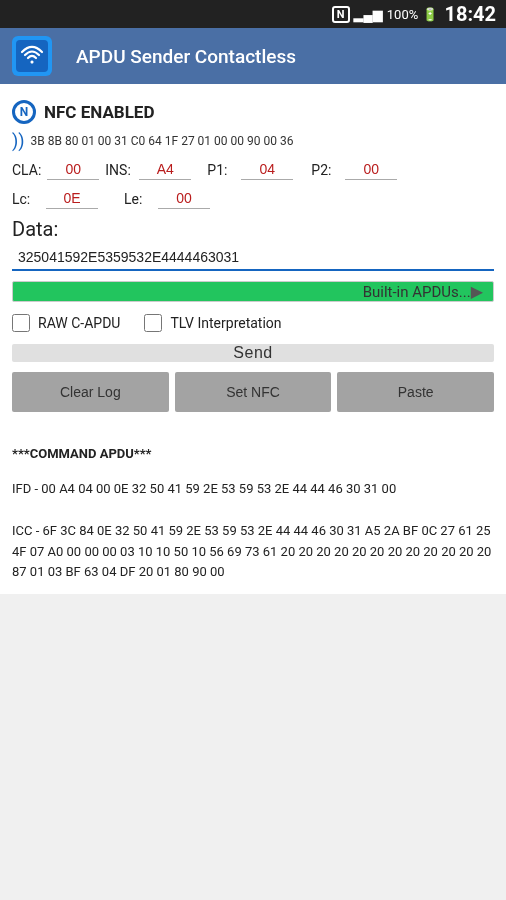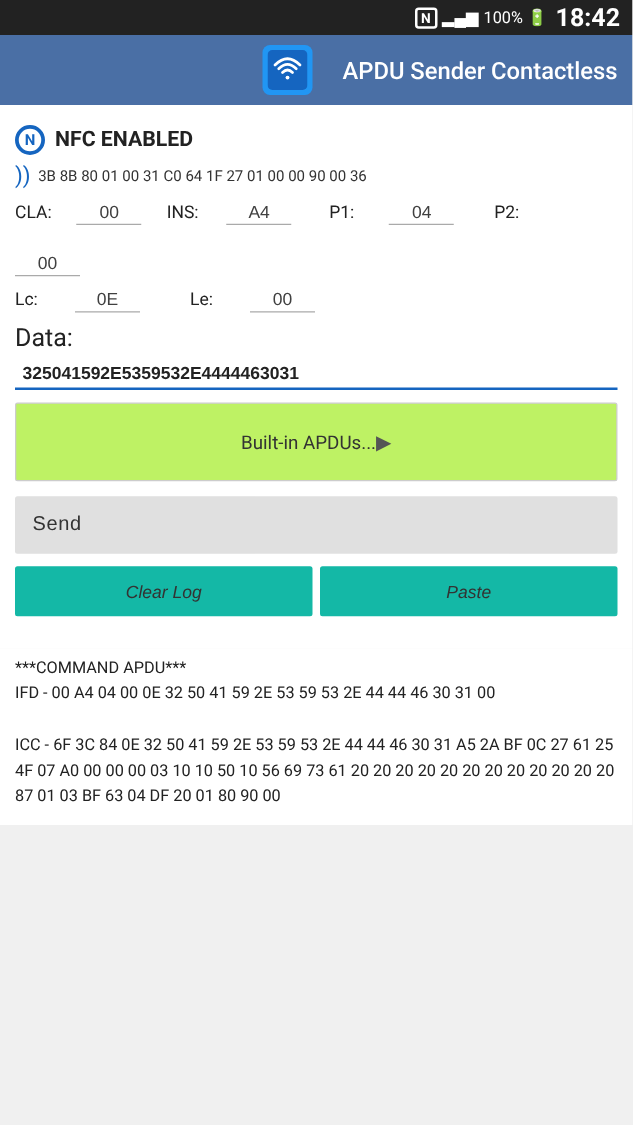--- a/index.html
+++ b/index.html
@@ -36,21 +36,20 @@
     }
 
     
     .app-header {
       background: #4a6fa5;
       display: flex;
       align-items: center;
       padding: 2px 12px;
       gap: 24px;
       min-height: 56px;
-      justify-content: flex-end;
     }
     .app-icon {
       width: 40px;
       height: 40px;
       background: #2196F3;
       border-radius: 6px;
       display: flex;
       align-items: center;
       justify-content: center;
       flex-shrink: 0;
@@ -95,35 +94,35 @@
     }
     .nfc-wave-icon {
       font-size: 18px;
       color: #1565c0;
     }
 
     
     .form-row {
       display: flex;
       align-items: center;
-      gap: 20px;
+      gap: 6px;
       margin-bottom: 8px;
       flex-wrap: wrap;
     }
     .field-label {
       font-size: 14px;
       color: #222;
       min-width: 28px;
     }
     .field-input {
       border: none;
       border-bottom: 1px solid #aaa;
       background: transparent;
       font-size: 14px;
-      color: #404040;
+      color: #b91c1c;
       width: 52px;
       text-align: center;
       outline: none;
       padding: 2px 4px;
     }
 
     
     .data-label-row {
       font-size: 20px;
       color: #222;
@@ -134,32 +133,31 @@
     .data-input {
       width: 100%;
       border: none;
       border-bottom: 2px solid #1565c0;
       background: transparent;
       font-size: 14px;
       color: #222;
       padding: 4px 6px;
       outline: none;
       margin-bottom: 10px;
-      font-weight: bold;
     }
 
     
     .dropdown-row {
       display: flex;
       align-items: center;
-      justify-content: center;
+      justify-content: flex-end;
       border: 1px solid #ccc;
       border-radius: 2px;
-      padding: 21px 10px;
-      background: #bef264;
+      padding: 0 10px;
+      background: #22c55e;
       margin-bottom: 12px;
       cursor: pointer;
     }
     .dropdown-label {
       font-size: 15px;
       color: #333;
     }
     .dropdown-arrow {
       font-size: 16px;
       color: #555;
@@ -184,62 +182,60 @@
       cursor: pointer;
     }
     .checkbox-text {
       font-size: 14px;
       color: #222;
     }
 
     
     .send-button {
       width: 100%;
-      padding: 14px;
       background: #e0e0e0;
       border: none;
       border-radius: 2px;
       font-size: 16px;
       color: #333;
       cursor: pointer;
       margin-bottom: 10px;
-      text-align: left;
+      text-align: center;
       letter-spacing: 0.5px;
     }
 
     
     .action-row {
       display: flex;
       gap: 6px;
       margin-bottom: 14px;
     }
     .action-btn {
       flex: 1;
       padding: 12px 24px;
-      background: #14b8a6;
+      background: #a3a3a3;
       border: none;
       border-radius: 2px;
       font-size: 14px;
       color: #333;
       cursor: pointer;
       text-align: center;
-      font-style: italic;
     }
 
     
     .log-area {
       background: #fff;
       padding: 6px 12px 10px 12px;
       font-size: 13px;
       color: #222;
       line-height: 1.55;
     }
     .log-section-title {
-      font-weight: normal;
-      margin-bottom: 0;
+      font-weight: bold;
+      margin-bottom: 15px;
     }
     .log-line {
       margin-bottom: 2px;
       word-break: break-all;
     }
 
     
     .nfc-symbol {
       display: inline-block;
       width: 24px;
@@ -322,27 +318,38 @@
   
   <input class="data-input" type="text" value="325041592E5359532E4444463031" style="">
 
   
   <div class="dropdown-row">
     <span class="dropdown-label">Built-in APDUs...</span>
     <span class="dropdown-arrow">▶</span>
   </div>
 
   
+  <div class="checkbox-row">
+    <div class="checkbox-item">
+      <input type="checkbox" id="rawCb" style="">
+      <label class="checkbox-text" for="rawCb">RAW C-APDU</label>
+    </div>
+    <div class="checkbox-item">
+      <input type="checkbox" id="tlvCb" style="">
+      <label class="checkbox-text" for="tlvCb">TLV Interpretation</label>
+    </div>
+  </div>
 
   
   <button class="send-button">Send</button>
 
   
   <div class="action-row">
     <button class="action-btn">Clear Log</button>
+    <button class="action-btn">Set NFC</button>
     <button class="action-btn">Paste</button>
   </div>
 
 </div>
 
 <div class="log-area">
   <div class="log-section-title">***COMMAND APDU***</div>
   <div class="log-line">IFD - 00 A4 04 00 0E 32 50 41 59 2E 53 59 53 2E 44 44 46 30 31 00</div>
   <br>
   <div class="log-line">ICC - 6F 3C 84 0E 32 50 41 59 2E 53 59 53 2E 44 44 46 30 31 A5 2A BF 0C 27 61 25 4F 07 A0 00 00 00 03 10 10 50 10 56 69 73 61 20 20 20 20 20 20 20 20 20 20 20 20 87 01 03 BF 63 04 DF 20 01 80 90 00</div>

